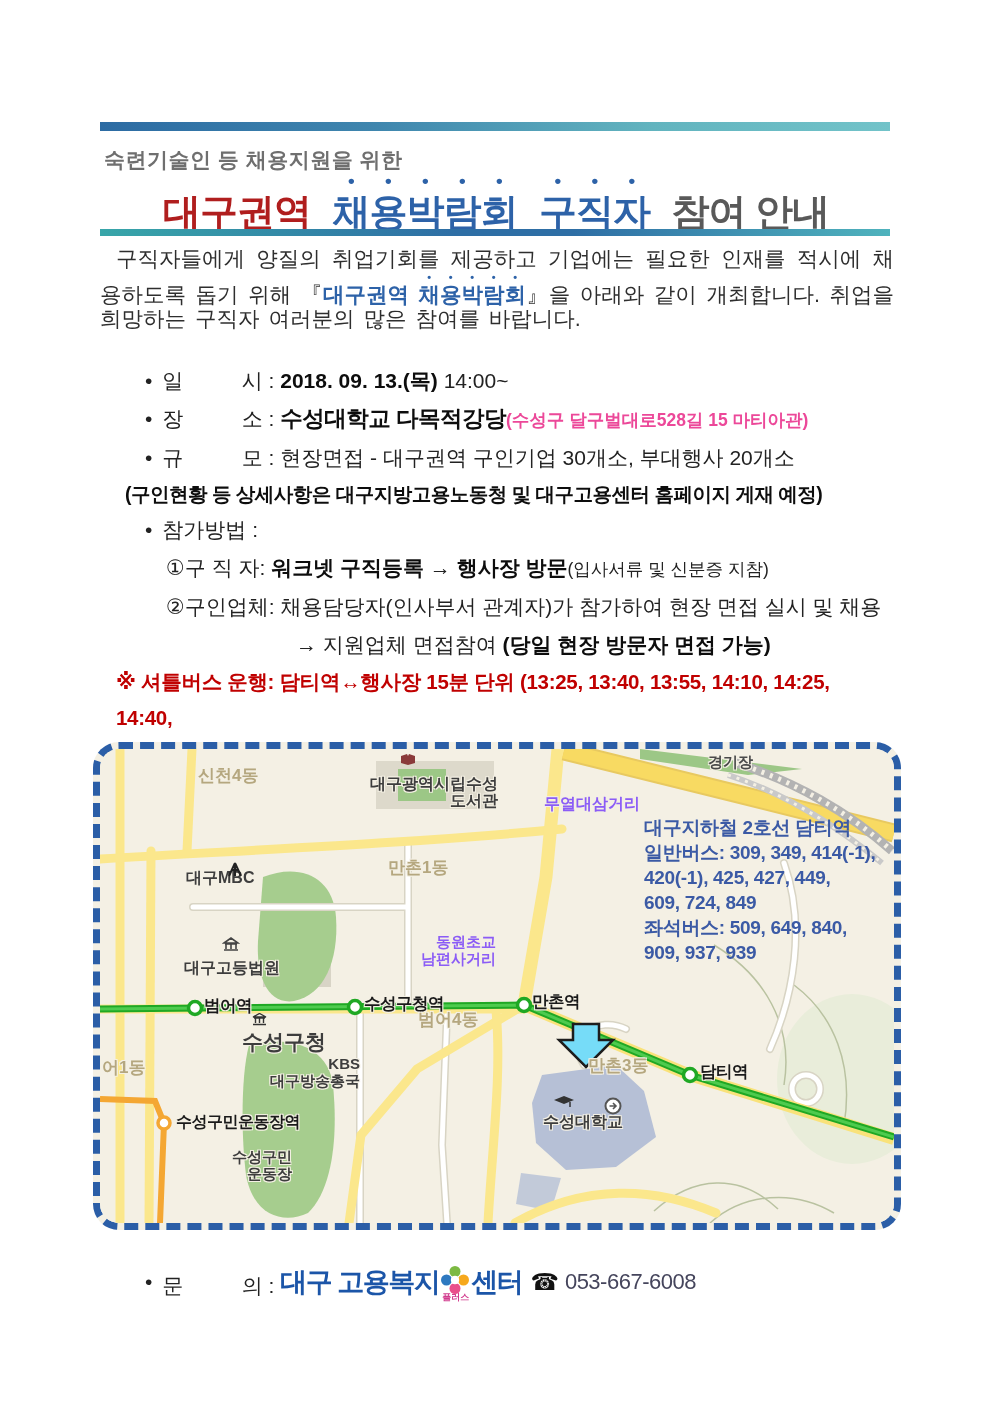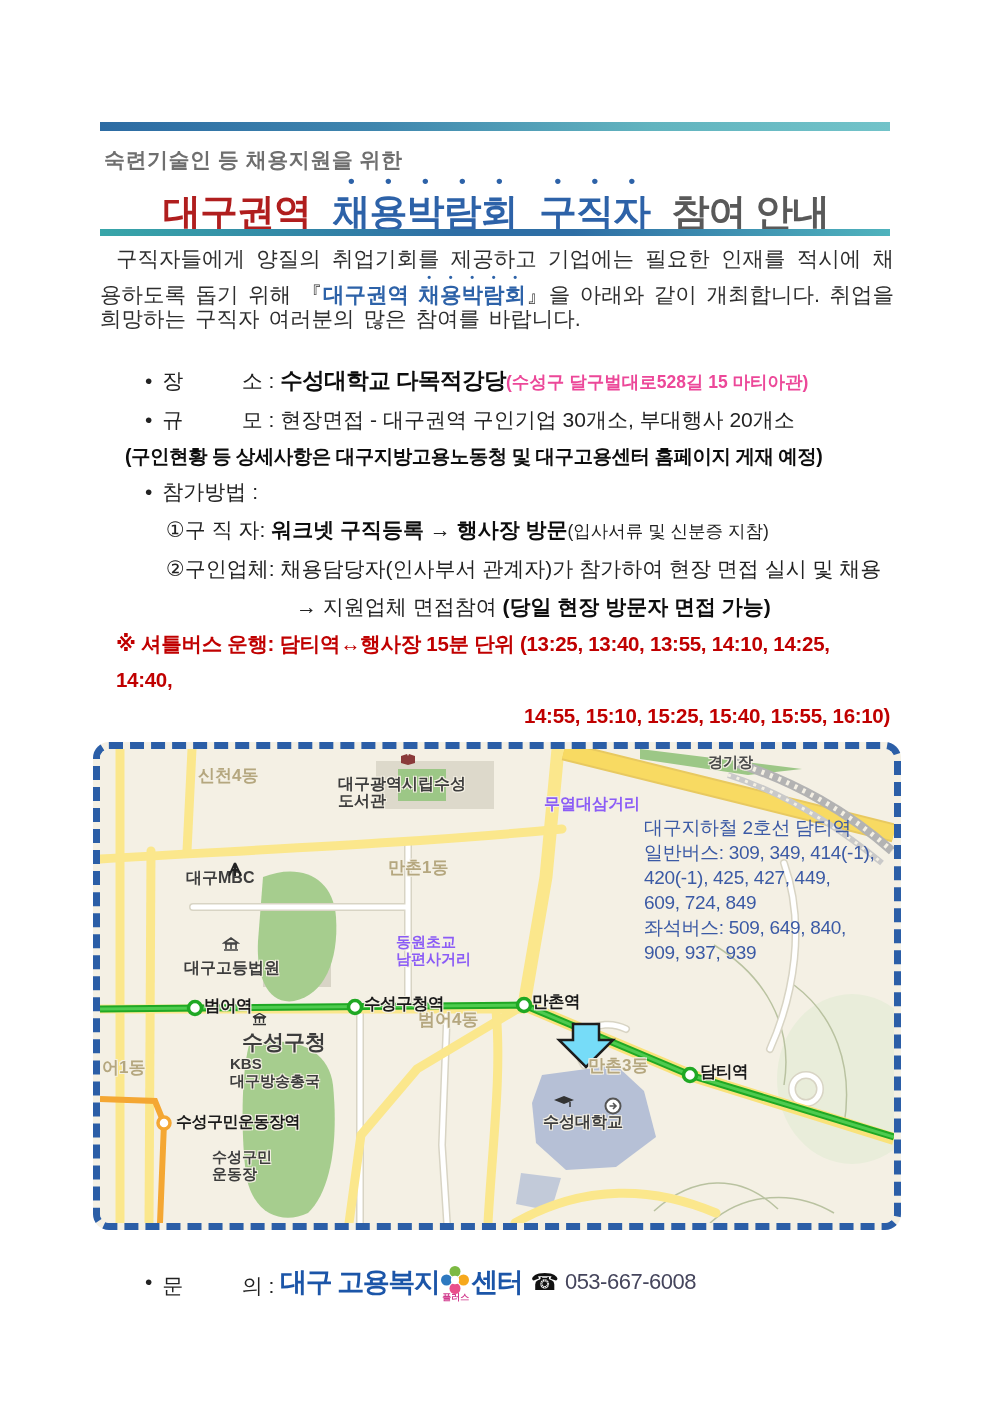--- a/index.html
+++ b/index.html
@@ -58,34 +58,34 @@
   .small{font-size:17.5px;color:#222;}
   .note-row{font-size:19.5px;font-weight:700;color:#0d0d0d;line-height:34px;padding-left:25px;letter-spacing:-0.5px;}
   .m-row{padding-left:66px;}
   .m-row2{padding-left:196px;}
   .red-row{color:#c00000;font-weight:700;font-size:20.5px;line-height:36px;padding-left:16px;letter-spacing:-0.3px;}
   .red-row2{text-align:right;padding-left:0;}
 
   
   .map{
     position:absolute;left:93px;top:742px;width:794px;height:474px;
-    border:7px dashed #2b5ea7;border-radius:16px;background:#f4f0e4;overflow:hidden;
+    border:7px dashed #2b5ea7;border-radius:26px;background:#f4f0e4;overflow:hidden;
   }
   .map svg{position:absolute;left:0;top:0;}
   .ml{
     position:absolute;white-space:pre-line;font-weight:700;font-size:15px;color:#3d3d3d;
     line-height:17px;
     text-shadow:1px 1px 0 #f4f0e4,-1px -1px 0 #f4f0e4,1px -1px 0 #f4f0e4,-1px 1px 0 #f4f0e4;
   }
-  .ml.center{text-align:left;}
+  .ml.center{text-align:right;}
   .tan{color:#b5a77f;font-size:17px;font-weight:700;}
   .darkred{color:#8b5cf6;font-size:15px;}
   .station{color:#1a1a1a;font-size:16.5px;font-weight:800;letter-spacing:-0.5px;}
   .transit{
-    color:#3b5aa5;font-size:19px;font-weight:400;line-height:25px;letter-spacing:-0.3px;
+    color:#3b5aa5;font-size:19px;font-weight:700;line-height:25px;letter-spacing:-0.3px;
     text-shadow:none;
   }
   .poi-icon{position:absolute;}
 
   
   .contact{
     position:absolute;left:100px;top:1258px;width:794px;height:48px;
     display:flex;align-items:center;font-size:21px;color:#222;
   }
   .contact .lbl{white-space:pre;margin-top:8px;}
@@ -110,20 +110,23 @@
   <span class="t-blue dotted">구직자</span>
   <span class="t-gray">참여 안내</span>
 </div>
 <div class="bar-under"></div>
 
 <div class="intro">
   <span>구직자들에게 양질의 취업기회를 제공하고 기업에는 필요한 인재를 적시에 채용하도록 돕기 위해 『</span><span class="hl">대구권역 </span><span class="hl dotted">채용박람회</span><span>』을 아래와 같이 개최합니다. 취업을 희망하는 구직자 여러분의 많은 참여를 바랍니다.</span>
 </div>
 
 <div class="details">
+  <div class="row ind-b">
+    <span class="bullet">•</span><span class="lbl">일          시 : </span><span class="b">2018. 09. 13.(목)</span><span class="pre"> 14:00~</span>
+  </div>
   <div class="row ind-b">
     <span class="bullet">•</span><span class="lbl">장          소 : </span><span class="b-big">수성대학교 다목적강당</span><span class="small-bold">(수성구 달구벌대로528길 15 마티아관)</span>
   </div>
   <div class="row ind-b">
     <span class="bullet">•</span><span class="lbl">규          모 : </span><span>현장면접 - 대구권역 구인기업 30개소, 부대행사 20개소</span>
   </div>
   <div class="row note-row">(구인현황 등 상세사항은 대구지방고용노동청 및 대구고용센터 홈페이지 게재 예정)</div>
   <div class="row ind-b">
     <span class="bullet">•</span><span class="lbl">참가방법 : </span>
   </div>

